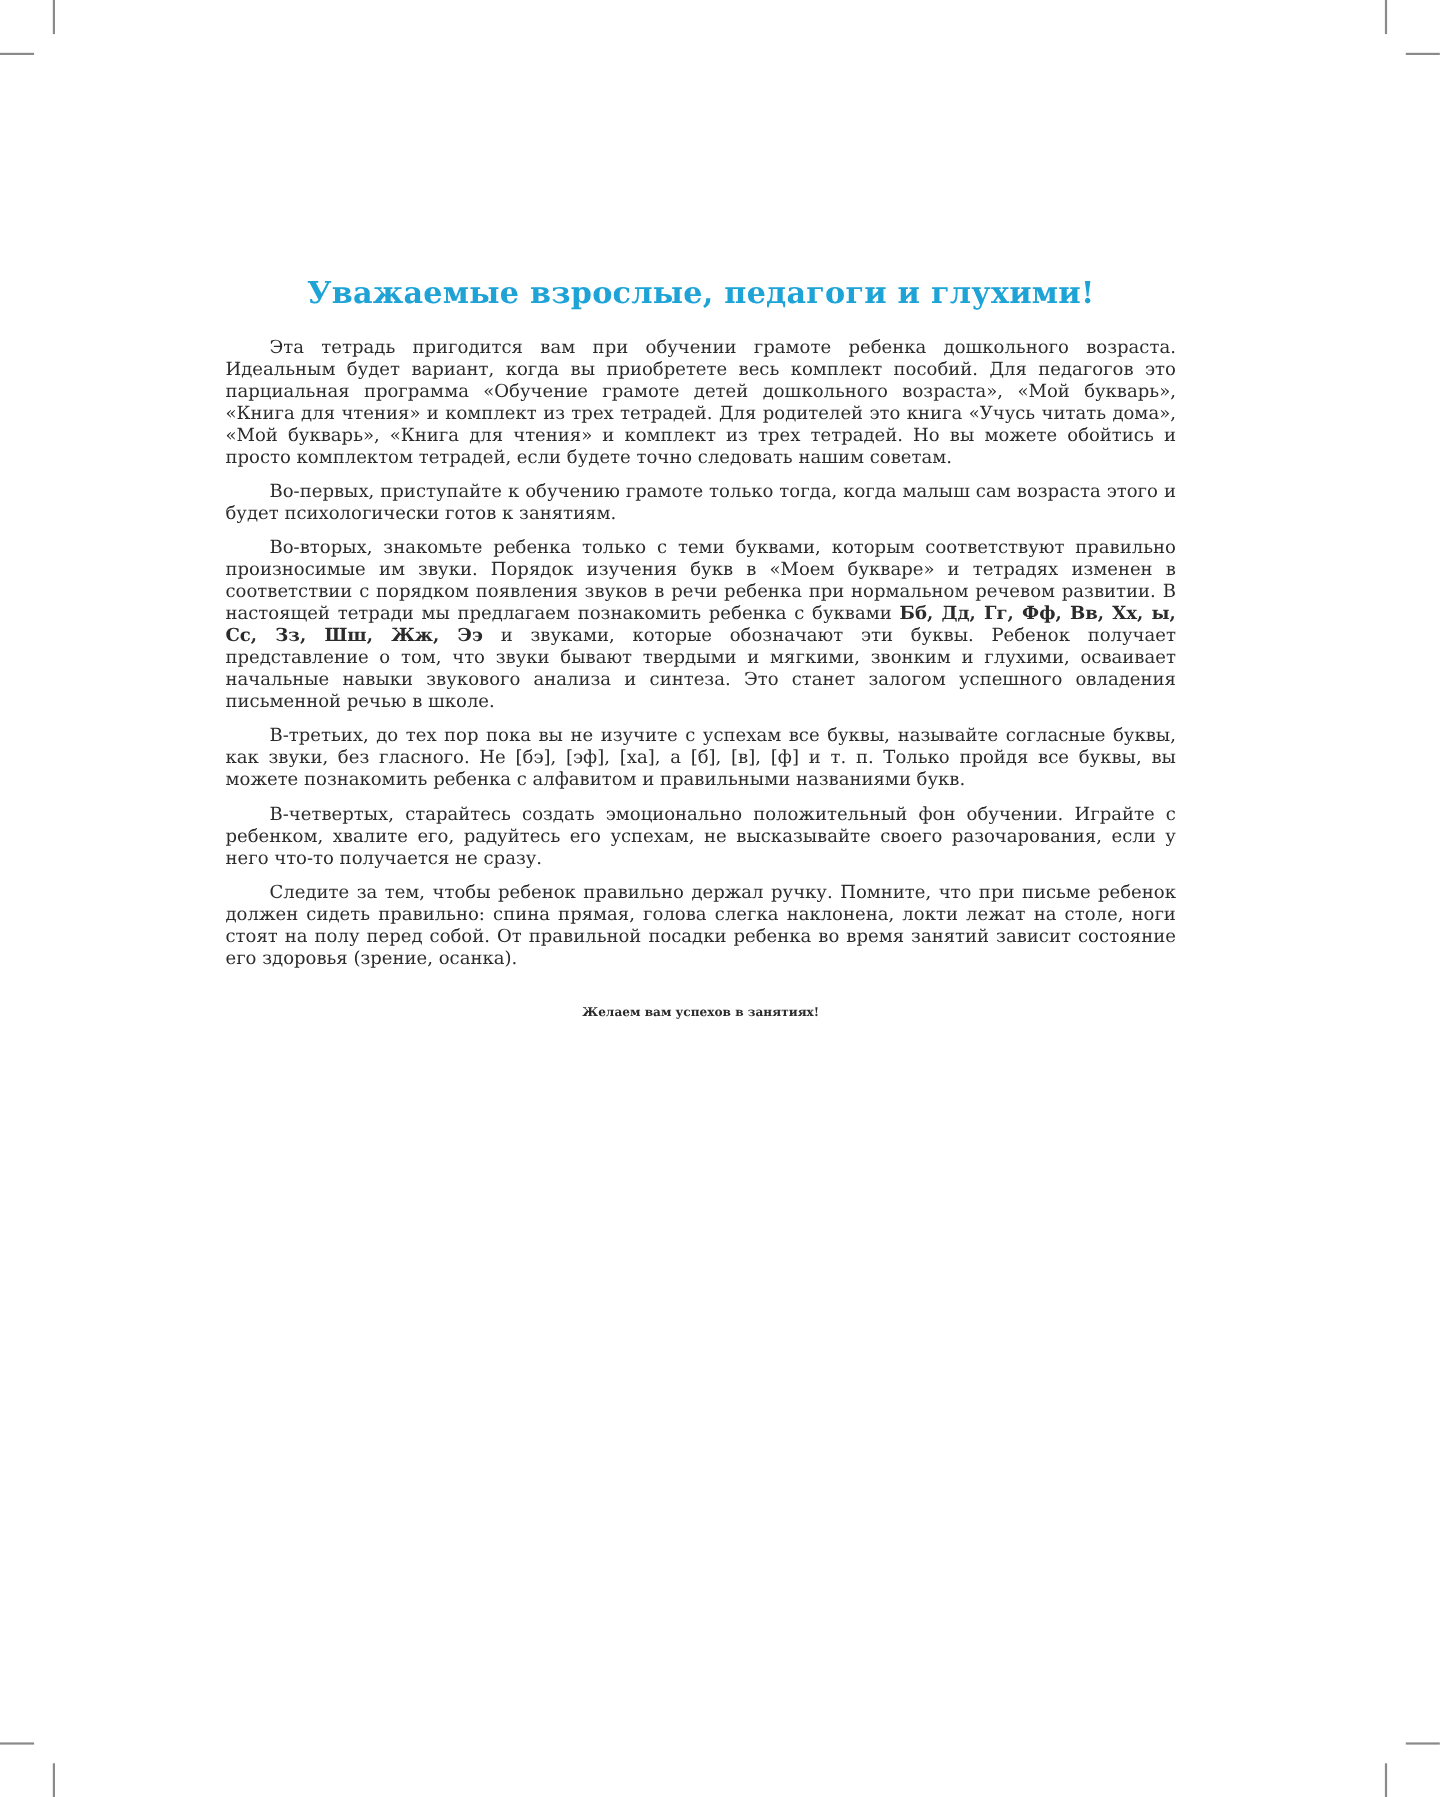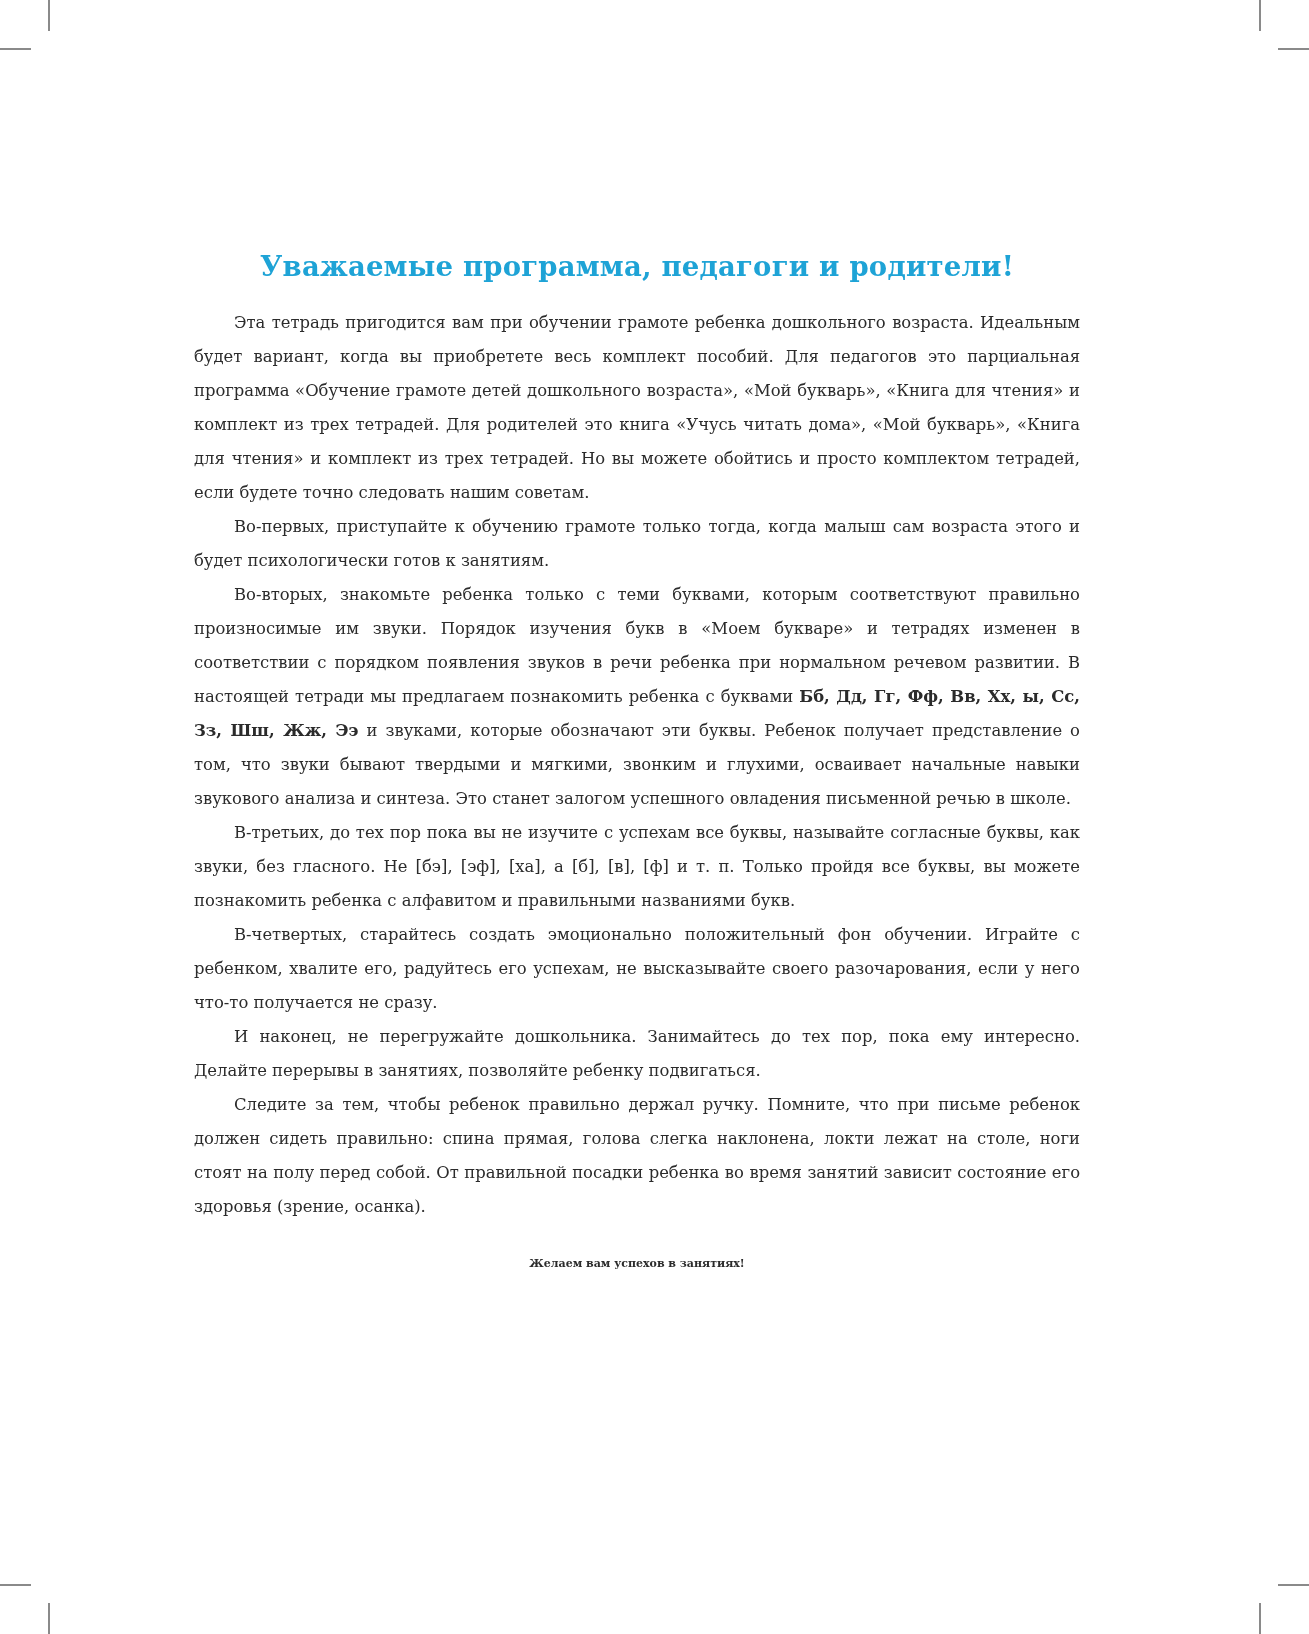--- a/index.html
+++ b/index.html
@@ -11,21 +11,21 @@
     position: absolute; left: 194px; top: 250px; width: 886px;
     font-family: "DejaVu Serif", "Liberation Serif", serif;
     color: #2b2b2b;
   }
   .title {
     text-align: center; font-weight: bold; font-size: 27.5px;
     color: #1ea3d6; margin: 0 0 24px 0; letter-spacing: 0.2px;
     font-family: "DejaVu Serif", serif;
   }
   .body p {
-    margin: 0; font-size: 16.4px; line-height: 34px; text-align: justify;
+    margin: 11px; font-size: 16.4px; line-height: 20px; text-align: justify;
     text-indent: 40px;
   }
   .body b { font-weight: bold; }
   .closing {
     text-align: center; font-weight: bold; font-size: 11px;
     margin-top: 33px; color: #2b2b2b;
   }
 </style>
 </head>
 <body>
@@ -33,26 +33,25 @@
 <div class="crop v" style="left:48px; top:0;"></div>
 <div class="crop h" style="left:0; top:48px;"></div>
 <div class="crop v" style="left:1259px; top:0;"></div>
 <div class="crop h" style="left:1278px; top:48px;"></div>
 <div class="crop h" style="left:0; top:1584px;"></div>
 <div class="crop v" style="left:48px; top:1603px;"></div>
 <div class="crop h" style="left:1278px; top:1584px;"></div>
 <div class="crop v" style="left:1259px; top:1603px;"></div>
 
 <div class="page">
-  <h1 class="title">Уважаемые программа, педагоги и родители!</h1>
+  <h1 class="title">Уважаемые взрослые, педагоги и глухими!</h1>
 
   <div class="body">
     <p>Эта тетрадь пригодится вам при обучении грамоте ребенка дошкольного возраста. Идеальным будет вариант, когда вы приобретете весь комплект пособий. Для педагогов это парциальная программа «Обучение грамоте детей дошкольного возраста», «Мой букварь», «Книга для чтения» и комплект из трех тетрадей. Для родителей это книга «Учусь читать дома», «Мой букварь», «Книга для чтения» и комплект из трех тетрадей. Но вы можете обойтись и просто комплектом тетрадей, если будете точно следовать нашим советам.</p>
     <p>Во-первых, приступайте к обучению грамоте только тогда, когда малыш сам возраста этого и будет психологически готов к занятиям.</p>
     <p><span>Во-вторых, знакомьте ребенка только с теми буквами, которым соответствуют правильно произносимые им звуки. Порядок изучения букв в «Моем букваре» и тетрадях изменен в соответствии с порядком появления звуков в речи ребенка при нормальном речевом развитии. В настоящей тетради мы предлагаем познакомить ребенка с буквами </span><b>Бб, Дд, Гг, Фф, Вв, Хх, ы, Сс, Зз, Шш, Жж, Ээ</b><span> и звуками, которые обозначают эти буквы. Ребенок получает представление о том, что звуки бывают твердыми и мягкими, звонким и глухими, осваивает начальные навыки звукового анализа и синтеза. Это станет залогом успешного овладения письменной речью в школе.</span></p>
     <p>В-третьих, до тех пор пока вы не изучите с успехам все буквы, называйте согласные буквы, как звуки, без гласного. Не [бэ], [эф], [ха], а [б], [в], [ф] и т. п. Только пройдя все буквы, вы можете познакомить ребенка с алфавитом и правильными названиями букв.</p>
     <p>В-четвертых, старайтесь создать эмоционально положительный фон обучении. Играйте с ребенком, хвалите его, радуйтесь его успехам, не высказывайте своего разочарования, если у него что-то получается не сразу.</p>
-    <p>И наконец, не перегружайте дошкольника. Занимайтесь до тех пор, пока ему интересно. Делайте перерывы в занятиях, позволяйте ребенку подвигаться.</p>
     <p>Следите за тем, чтобы ребенок правильно держал ручку. Помните, что при письме ребенок должен сидеть правильно: спина прямая, голова слегка наклонена, локти лежат на столе, ноги стоят на полу перед собой. От правильной посадки ребенка во время занятий зависит состояние его здоровья (зрение, осанка).</p>
   </div>
 
   <div class="closing">Желаем вам успехов в занятиях!</div>
 </div>
 
 </body></html>

